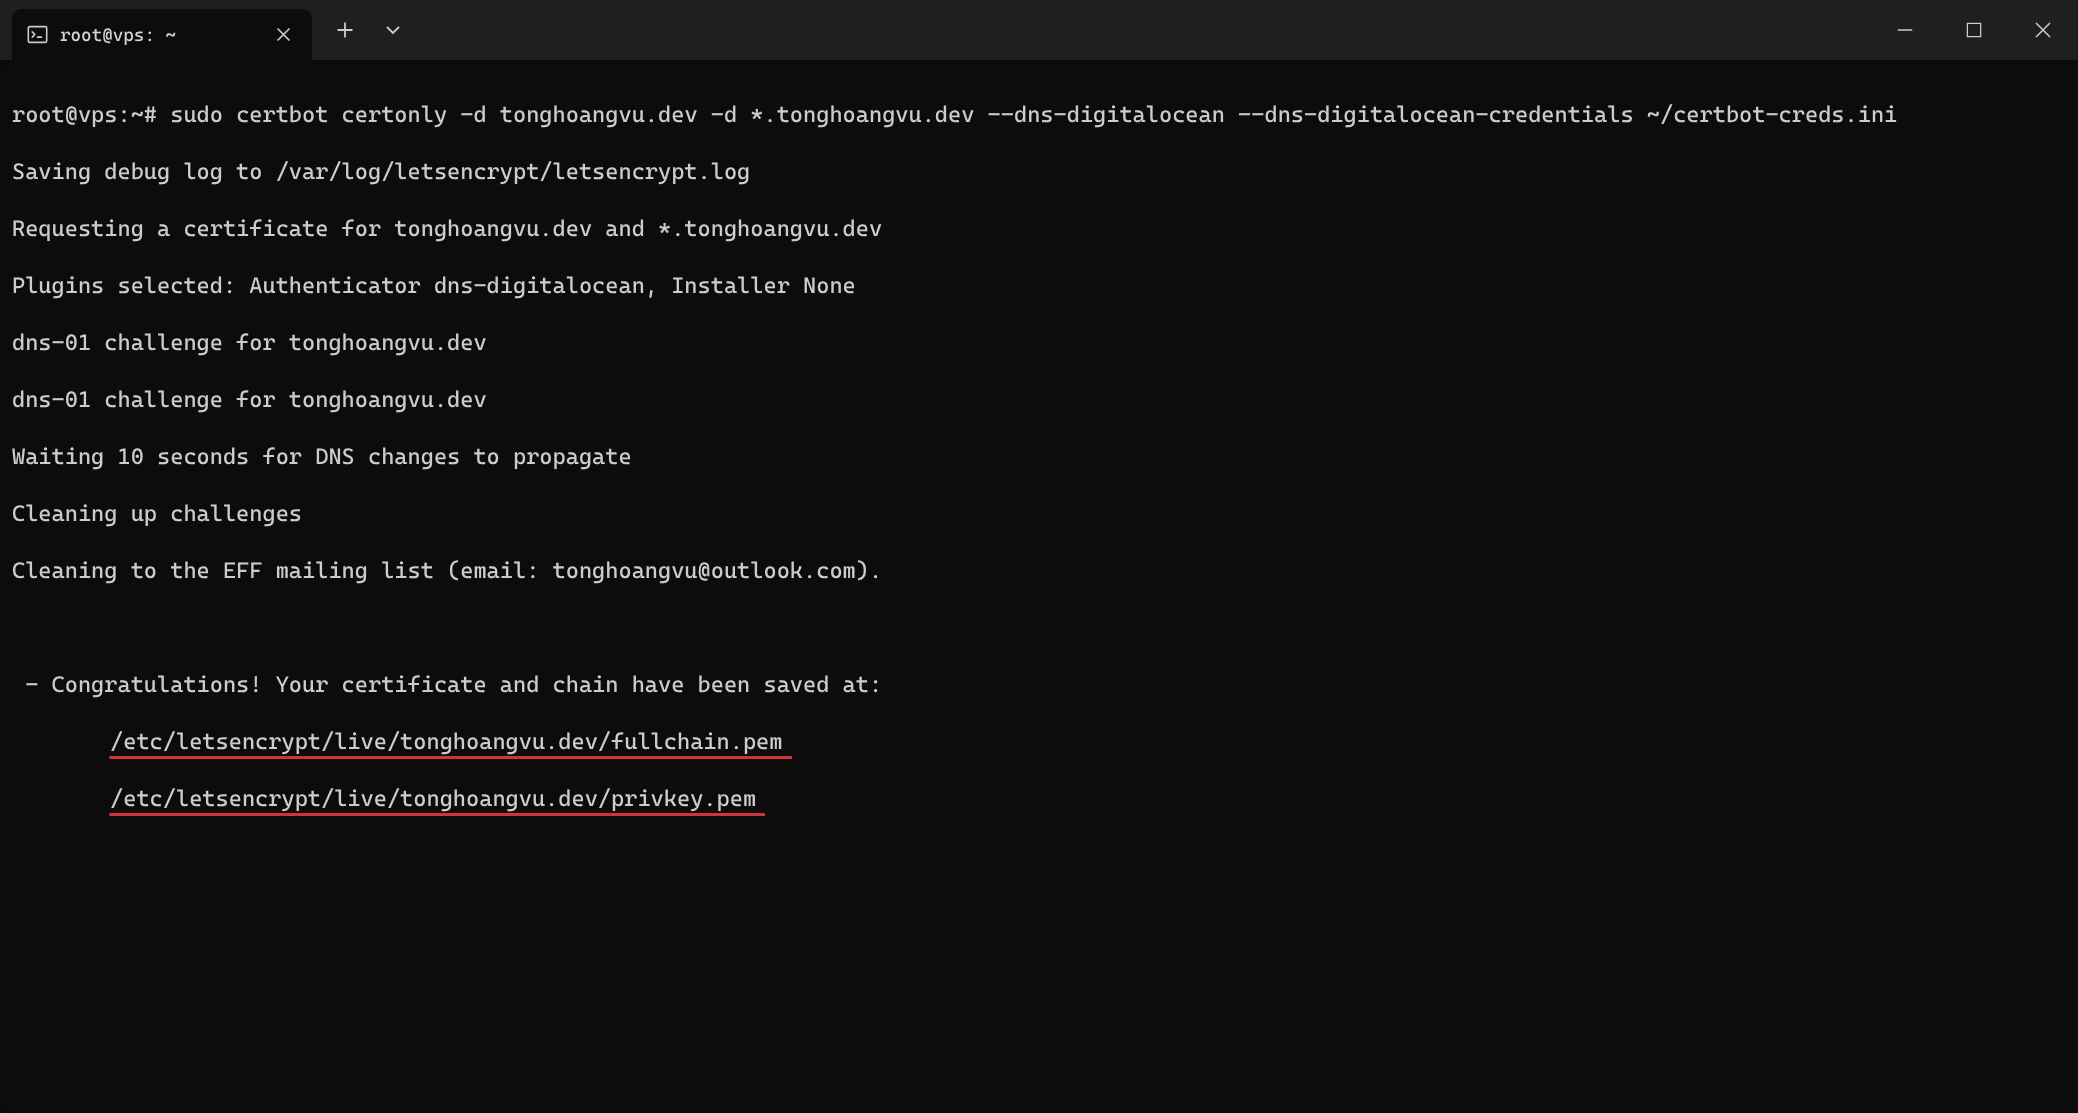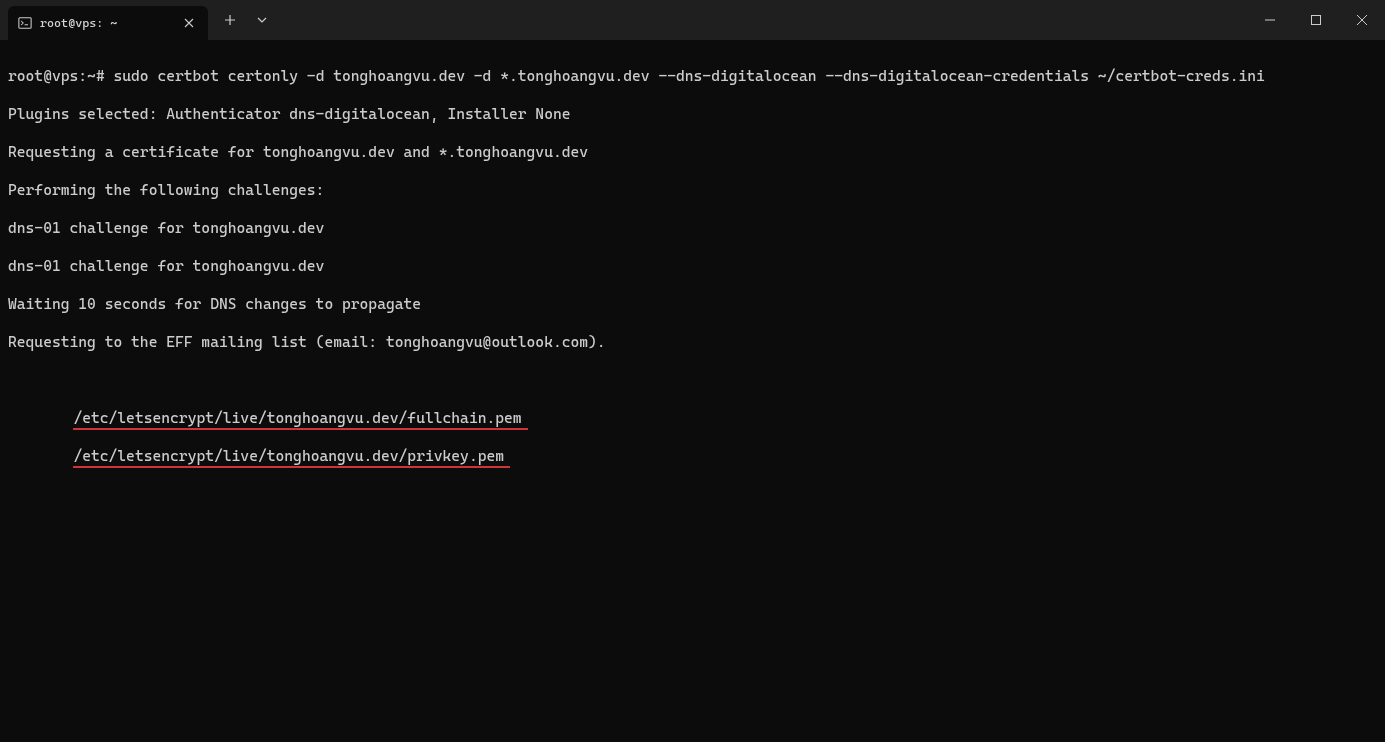--- a/index.html
+++ b/index.html
@@ -71,28 +71,30 @@
       <div class="win-ctrl close">
         <svg width="10" height="10" viewBox="0 0 10 10" stroke="#cccccc" stroke-width="1">
             <path d="M0 0 L10 10 M10 0 L0 10"></path>
           </svg>
       </div>
     </div>
   </div>
 
   <div class="terminal">
 <div class="line"><span class="prompt">root@vps:~#</span><span> sudo certbot certonly -d tonghoangvu.dev -d *.tonghoangvu.dev --dns-digitalocean --dns-digitalocean-credentials ~/certbot-creds.ini</span></div>
+<div class="line">Saving debug log to /var/log/letsencrypt/letsencrypt.log</div>
+<div class="line">Requesting a certificate for tonghoangvu.dev and *.tonghoangvu.dev</div>
 <div class="line">Plugins selected: Authenticator dns-digitalocean, Installer None</div>
-<div class="line">Requesting a certificate for tonghoangvu.dev and *.tonghoangvu.dev</div>
-<div class="line">Performing the following challenges:</div>
 <div class="line">dns-01 challenge for tonghoangvu.dev</div>
 <div class="line">dns-01 challenge for tonghoangvu.dev</div>
 <div class="line">Waiting 10 seconds for DNS changes to propagate</div>
-<div class="line">Requesting to the EFF mailing list (email: tonghoangvu@outlook.com).</div>
+<div class="line">Cleaning up challenges</div>
+<div class="line">Cleaning to the EFF mailing list (email: tonghoangvu@outlook.com).</div>
 <div class="line"> </div>
+<div class="line"> - Congratulations! Your certificate and chain have been saved at:</div>
 <div class="line"><span>   </span><span class="underline-red">/etc/letsencrypt/live/tonghoangvu.dev/fullchain.pem</span></div>
 <div class="line"><span>   </span><span class="underline-red">/etc/letsencrypt/live/tonghoangvu.dev/privkey.pem</span></div>
 
 
 
 
 
 
 
 

